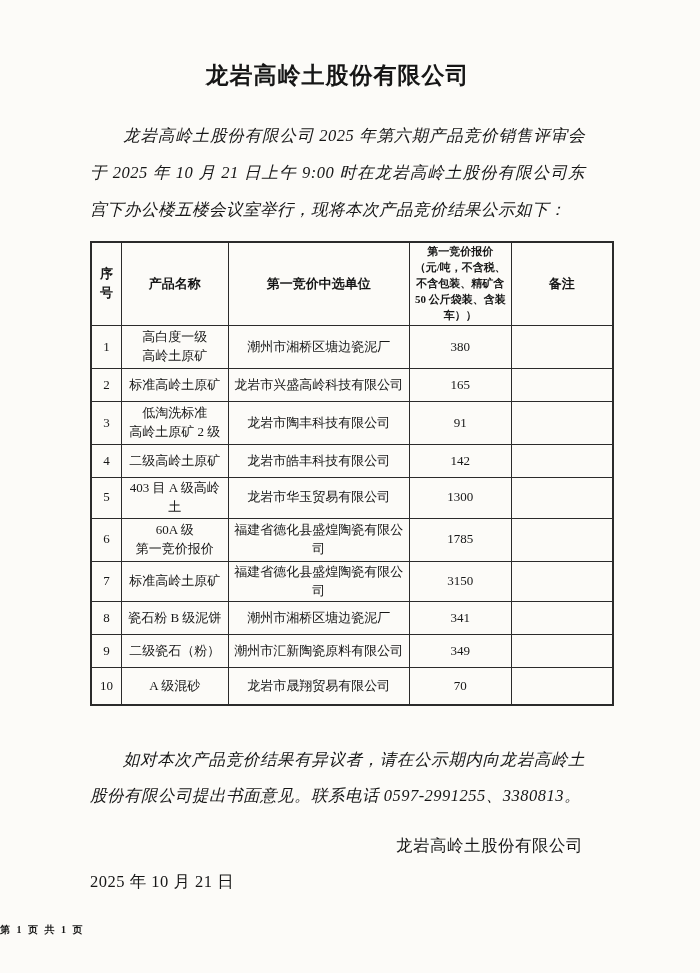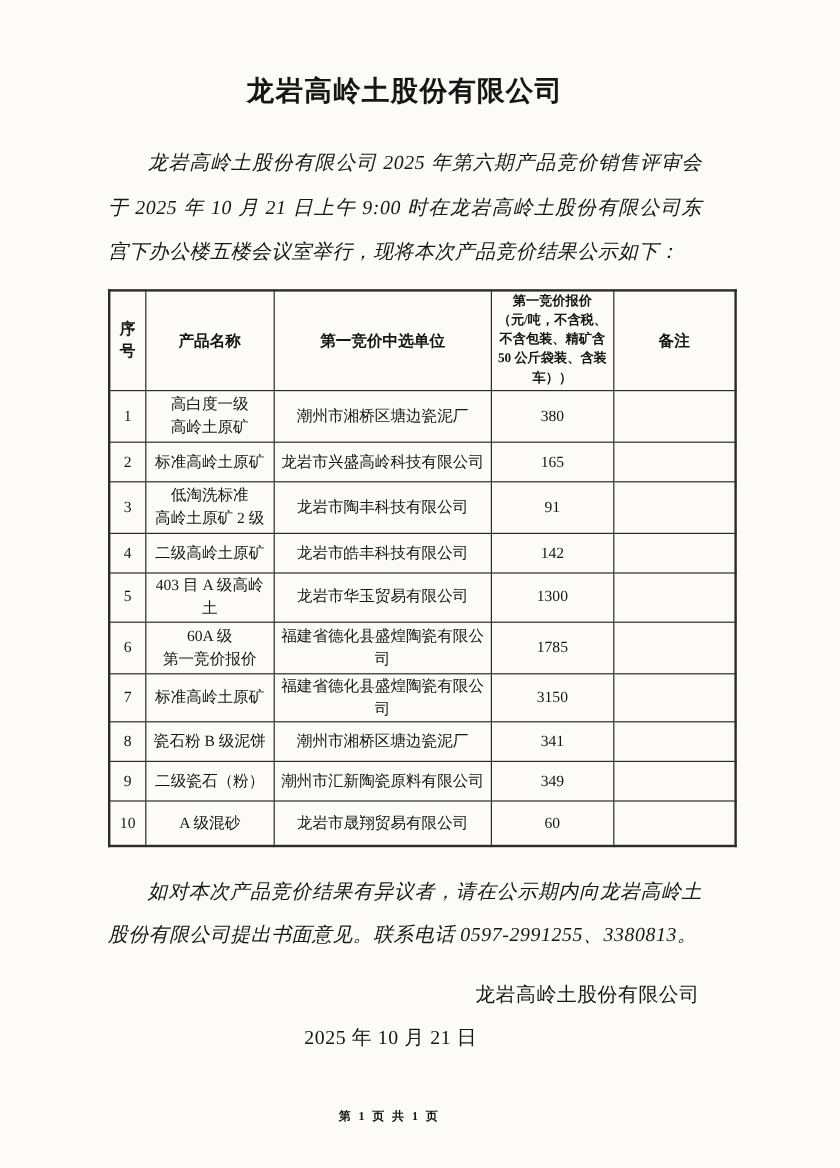--- a/index.html
+++ b/index.html
@@ -59,36 +59,35 @@
   .col-winner { width: 34.7%; }
   .col-price  { width: 19.5%; }
   .col-remark { width: 19.5%; }
   tr.header-row th { height: 80px; }
   .th-seq   { white-space: pre-line; line-height: 1.6; }
   .th-price { white-space: pre-line; font-size: 11px; line-height: 1.55; }
   .pre { white-space: pre-line; }
   tr.row-tall  td { height: 40px; }
   tr.row-short td { height: 30px; }
   tr.row-last  td { height: 34px; text-align: center; }
-  .closing-first { margin-top: 19px; line-height: 36px; }
+  .closing-first { margin-top: 36px; line-height: 36px; }
   .closing-second { margin-top: 0; line-height: 36px; }
   .sig {
     margin-top: 14px;
     font-size: 16.5px;
     line-height: 36px;
     letter-spacing: 0.5px;
   }
   .sig-company { text-align: right; padding-right: 2px; }
-  .sig-date    { text-align: center; padding-right: 24px; }
+  .sig-date    { text-align: left; padding-right: 24px; }
   .page-footer {
     position: absolute;
     left: 0;
     right: 20px;
     bottom: 36px;
-    text-align: center;
     font-size: 10px;
     font-weight: bold;
     letter-spacing: 2px;
   }
 </style>
 </head>
 <body>
 
 <div class="page">
 
@@ -181,21 +180,21 @@
         <td>9</td>
         <td class="pre">二级瓷石（粉）</td>
         <td>潮州市汇新陶瓷原料有限公司</td>
         <td>349</td>
         <td></td>
       </tr>
       <tr class="row-last">
         <td>10</td>
         <td class="pre">A 级混砂</td>
         <td>龙岩市晟翔贸易有限公司</td>
-        <td>60</td>
+        <td>70</td>
         <td></td>
       </tr>
     </tbody>
   </table>
 
   <p class="para closing-first">如对本次产品竞价结果有异议者，请在公示期内向龙岩高岭土股份有限公司提出书面意见。联系电话 0597-2991255、3380813。</p>
 
   <div class="sig">
     <div class="sig-company">龙岩高岭土股份有限公司</div>
     <div class="sig-date">2025 年 10 月 21 日</div>

